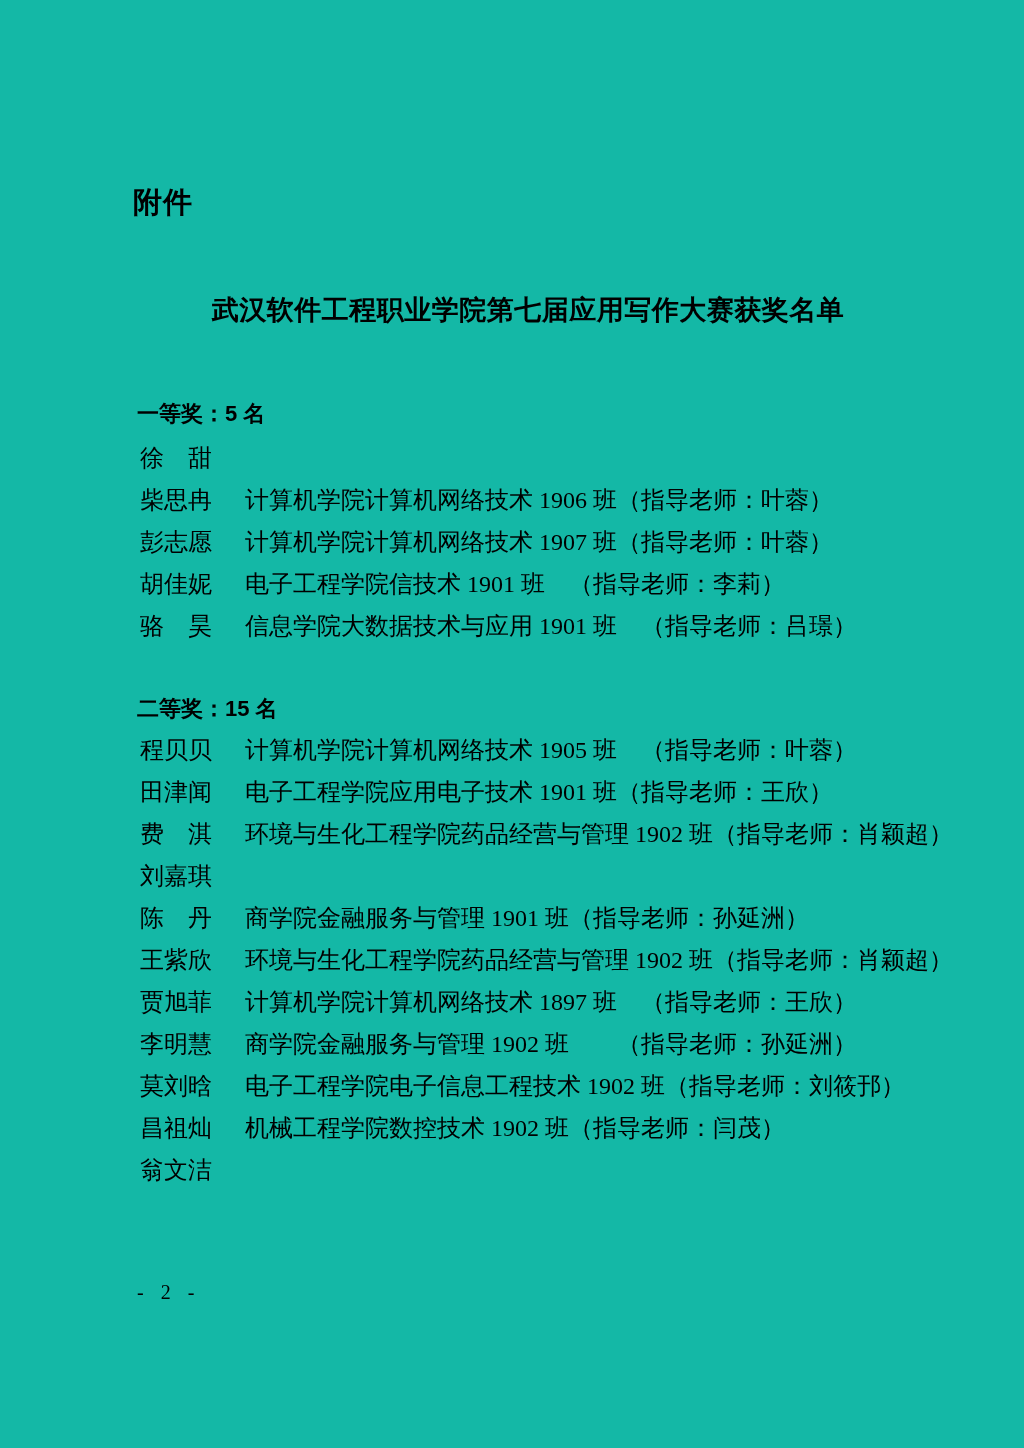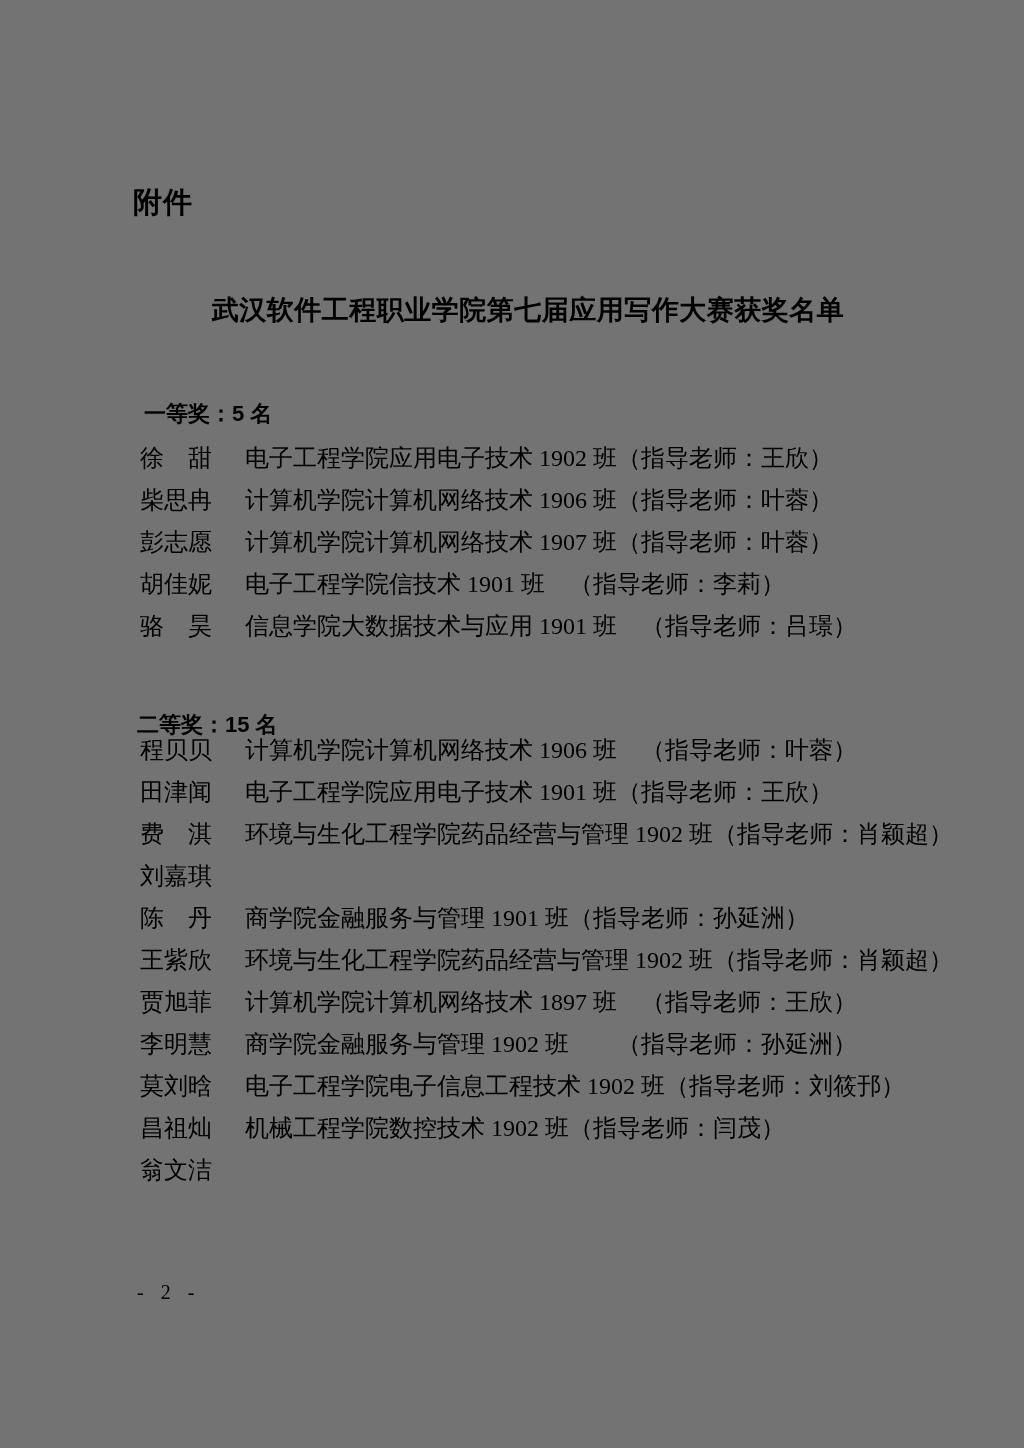--- a/index.html
+++ b/index.html
@@ -8,21 +8,21 @@
     width: 1024px;
     height: 1448px;
     position: relative;
     font-family: "Liberation Serif", serif;
     color: #000000;
     overflow: hidden;
   }
   .page {
     position: absolute;
     inset: 0;
-    background: #737373;
+    background: #14b8a6;
   }
   .attachment {
     position: absolute;
     top: 183px;
     left: 133px;
     font-family: "Liberation Sans", sans-serif;
     font-weight: 700;
     font-size: 29px;
     letter-spacing: 1px;
   }
@@ -38,22 +38,22 @@
     letter-spacing: 0.5px;
     padding-left: 32px;
   }
   .section-heading {
     position: absolute;
     left: 137px;
     font-family: "Liberation Sans", sans-serif;
     font-weight: 700;
     font-size: 22px;
   }
-  .heading-first { top: 399px; margin-left: 7px; }
-  .heading-second { top: 710px; }
+  .heading-first { top: 399px; }
+  .heading-second { top: 694px; }
   .rows {
     position: absolute;
     left: 140px;
     right: 80px;
   }
   .rows-first { top: 437px; }
   .rows-second { top: 729px; }
   .award-row {
     height: 42px;
     display: flex;
@@ -84,21 +84,20 @@
 
   <div class="attachment">附件</div>
 
   <div class="doc-title">武汉软件工程职业学院第七届应用写作大赛获奖名单</div>
 
   <div class="section-heading heading-first">一等奖：5 名</div>
 
   <div class="rows rows-first">
     <div class="award-row">
       <span class="winner-name">徐　甜</span>
-      <span class="winner-detail">电子工程学院应用电子技术 1902 班（指导老师：王欣）</span>
     </div>
     <div class="award-row">
       <span class="winner-name">柴思冉</span>
       <span class="winner-detail">计算机学院计算机网络技术 1906 班（指导老师：叶蓉）</span>
     </div>
     <div class="award-row">
       <span class="winner-name">彭志愿</span>
       <span class="winner-detail">计算机学院计算机网络技术 1907 班（指导老师：叶蓉）</span>
     </div>
     <div class="award-row">
@@ -109,21 +108,21 @@
       <span class="winner-name">骆　昊</span>
       <span class="winner-detail">信息学院大数据技术与应用 1901 班　（指导老师：吕璟）</span>
     </div>
   </div>
 
   <div class="section-heading heading-second">二等奖：15 名</div>
 
   <div class="rows rows-second">
     <div class="award-row">
       <span class="winner-name">程贝贝</span>
-      <span class="winner-detail">计算机学院计算机网络技术 1906 班　（指导老师：叶蓉）</span>
+      <span class="winner-detail">计算机学院计算机网络技术 1905 班　（指导老师：叶蓉）</span>
     </div>
     <div class="award-row">
       <span class="winner-name">田津闻</span>
       <span class="winner-detail">电子工程学院应用电子技术 1901 班（指导老师：王欣）</span>
     </div>
     <div class="award-row">
       <span class="winner-name">费　淇</span>
       <span class="winner-detail">环境与生化工程学院药品经营与管理 1902 班（指导老师：肖颖超）</span>
     </div>
     <div class="award-row">

